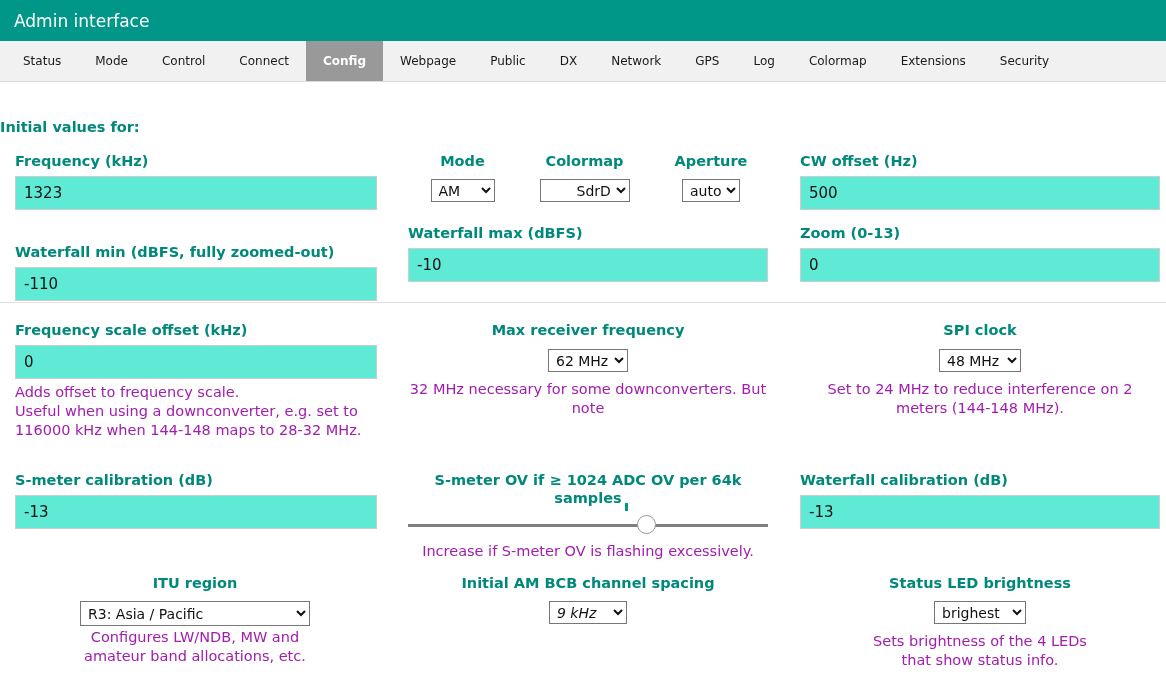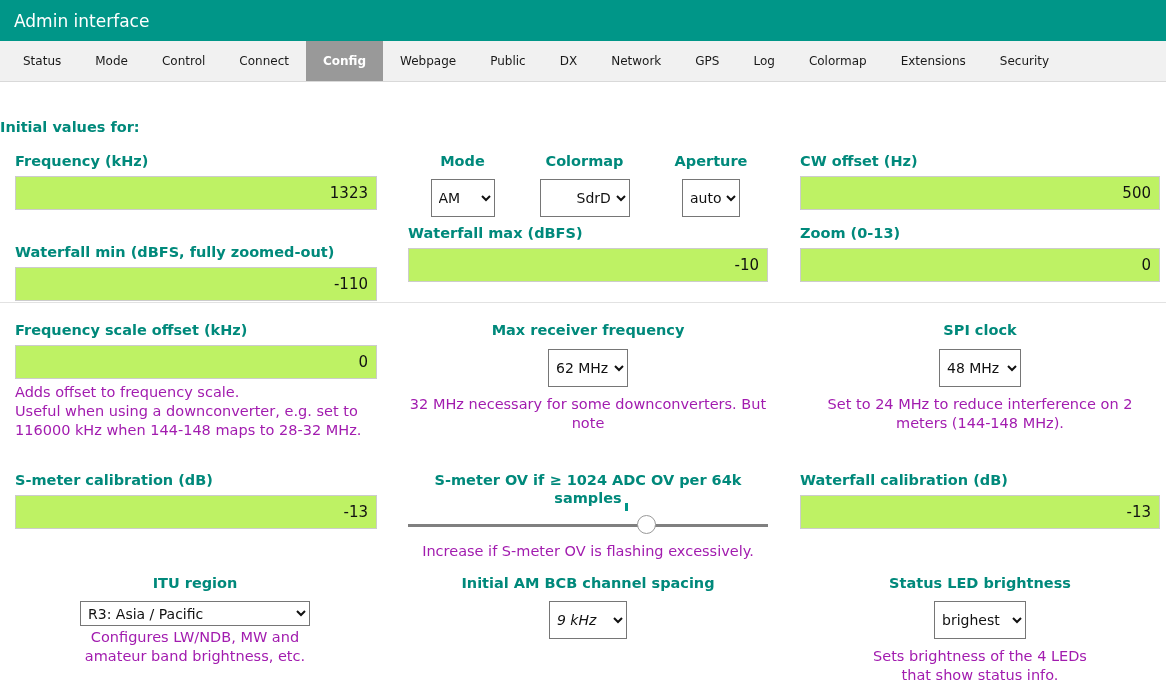--- a/index.html
+++ b/index.html
@@ -65,31 +65,30 @@
     font-size: 14.5px;
     color: #a21caf;
     line-height: 1.32;
   }
   .hint-c { text-align: center; }
 
   input.txt {
     width: 100%;
     height: 34px;
     border: 1px solid #cccccc;
-    background: #bef264;
+    background: #5eead4;
     font-size: 15px;
     font-family: "DejaVu Sans", sans-serif;
     color: #111111;
     padding: 2px 8px;
     outline: none;
-    text-align: right;
   }
 
   select.sel {
-    height: 38px;
+    height: 23px;
     border: 1px solid #767676;
     background: #ffffff;
     font-size: 14px;
     font-family: "DejaVu Sans", sans-serif;
     color: #111111;
     padding: 0 2px 0 3px;
   }
 
   
   .abs { position: absolute; }
@@ -256,21 +255,21 @@
     <div style="height:6px;"></div>
     <input class="txt" type="text" value="-13" style="">
   </div>
 
   <div class="abs lbl-c" style="left:10px; top:574px; width:370px;">
     <div class="lbl lbl-c">ITU region</div>
     <div style="height:9px;"></div>
     <select class="sel" style="width:230px; height:25px;">
       <option>R3: Asia / Pacific</option>
     </select>
-    <div class="hint hint-c" style="margin-top:2px; padding:0 68px;">Configures LW/NDB, MW and amateur band brightness, etc.</div>
+    <div class="hint hint-c" style="margin-top:2px; padding:0 68px;">Configures LW/NDB, MW and amateur band allocations, etc.</div>
   </div>
 
   <div class="abs lbl-c" style="left:400px; top:574px; width:376px;">
     <div class="lbl lbl-c">Initial AM BCB channel spacing</div>
     <div style="height:9px;"></div>
     <select class="sel" style="width:78px;font-style:italic;">
       <option>9 kHz</option>
     </select>
   </div>
 

